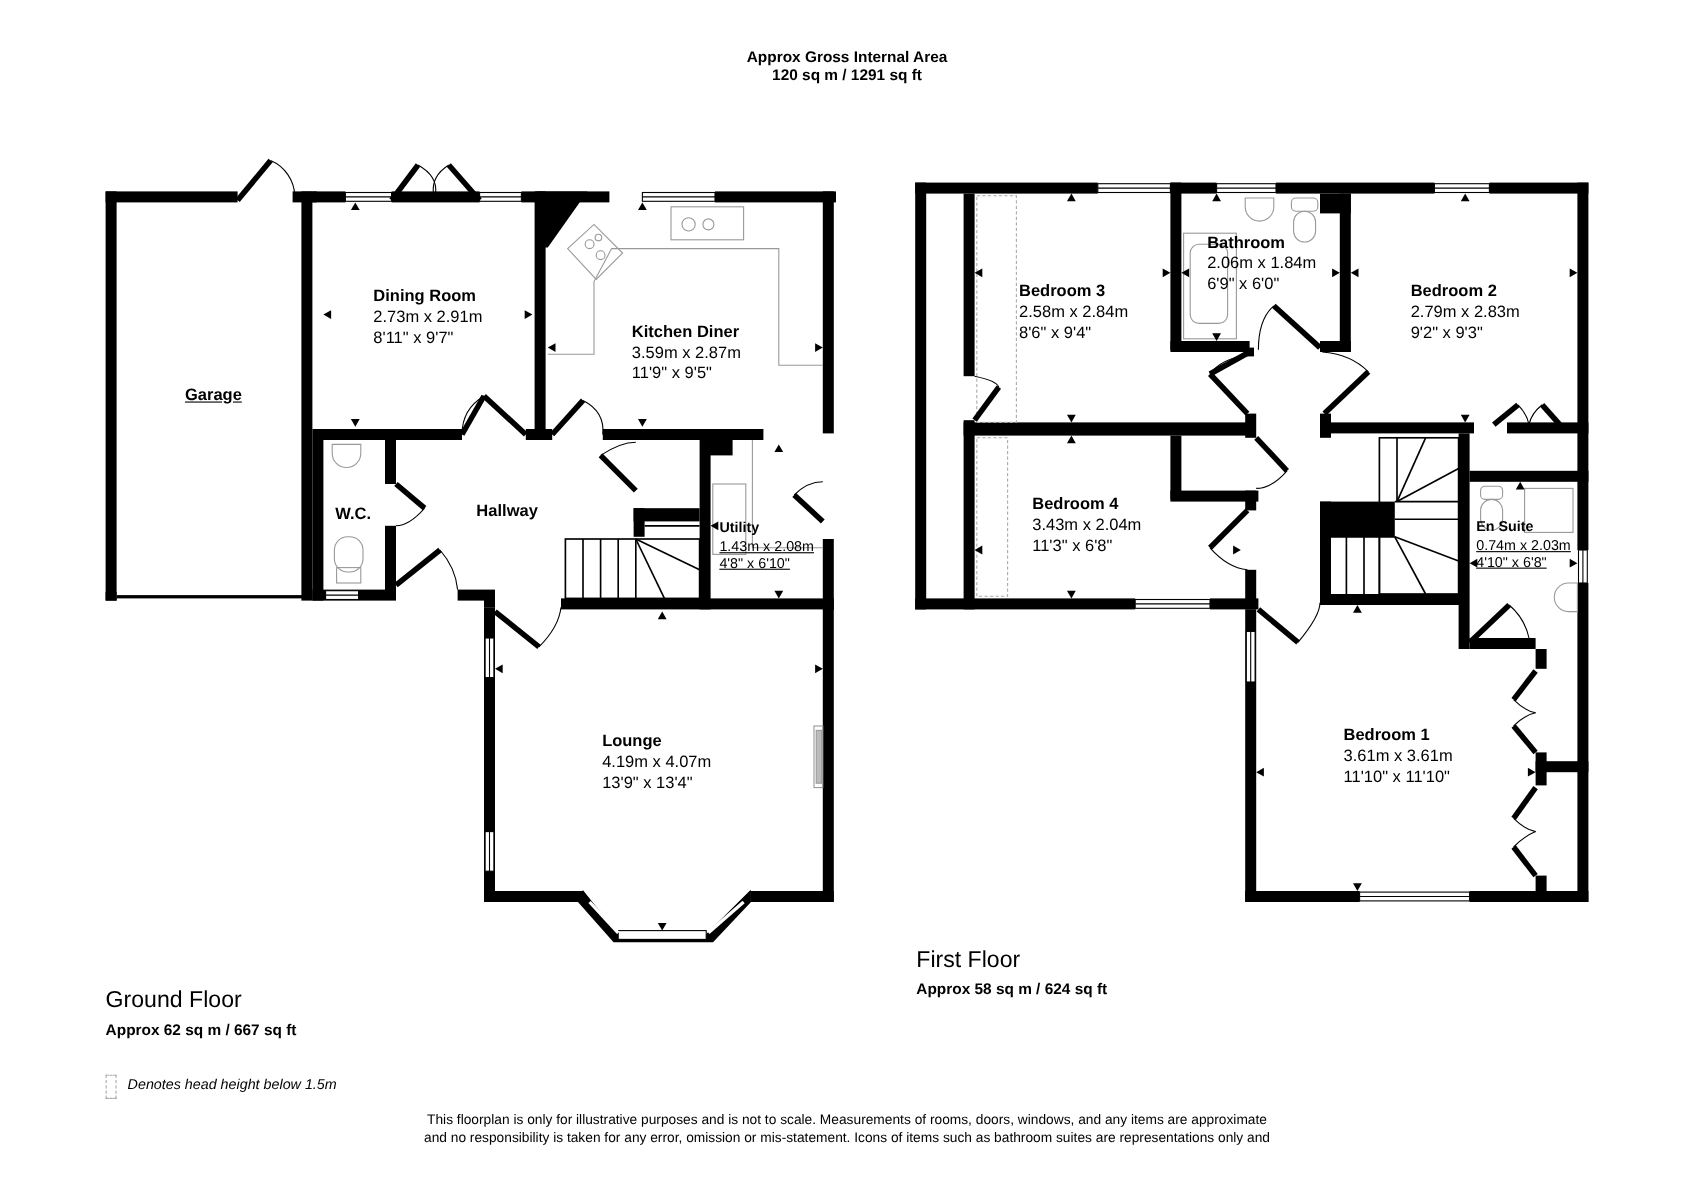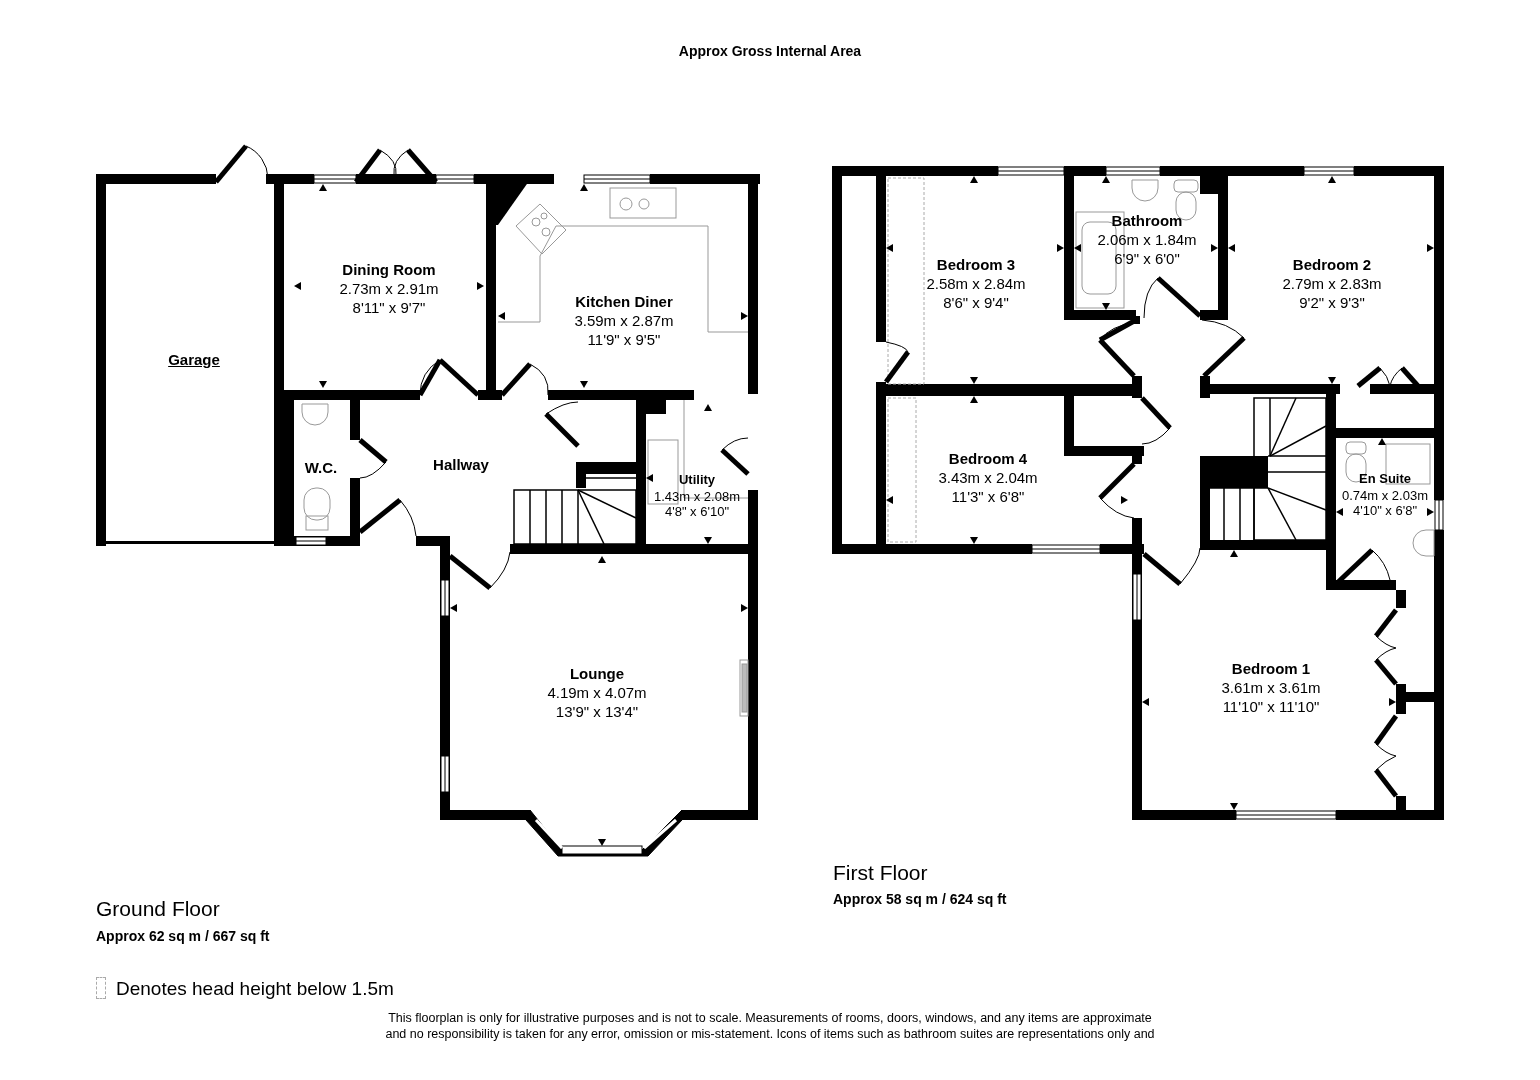--- a/index.html
+++ b/index.html
@@ -1,35 +1,36 @@
 <!DOCTYPE html>
 <html><head>
 <meta charset="utf-8">
 <style>
   html, body { margin:0; padding:0; background:#ffffff; }
   body { width:1540px; height:1080px; position:relative; overflow:hidden; font-family:"Liberation Sans", sans-serif; color:#000; }
   .abs { position:absolute; }
   .title-block { left:0; width:1540px; top:43px; text-align:center; font-weight:bold; font-size:14px; line-height:17px; }
   svg#plan { position:absolute; left:0; top:0; }
-  .room-label { position:absolute; text-align:center; transform:translateX(-50%); white-space:nowrap; line-height:19px; }
+  .room-label { position:absolute; text-align:left; transform:translateX(-50%); white-space:nowrap; line-height:19px; }
   .room-name { font-weight:bold; font-size:15px; display:block; }
   .room-dim { font-size:15px; display:block; }
   .room-label.small .room-name { font-size:13px; }
-  .room-label.small .room-dim { font-size:13px; line-height:15px; }
+  .room-label.small .room-dim { font-size:13px; line-height:15px;text-decoration:underline; }
   .floor-title { font-size:21px; }
   .floor-area { font-weight:bold; font-size:14px; }
   .legend-box { width:8px; height:20px; border:1px dashed #aaa; }
-  .legend-text { font-size:19px; }
+  .legend-text { font-size:13px;font-style:italic; }
   .disclaimer { left:340px; width:860px; top:1010px; text-align:center; font-size:12.5px; line-height:16px; }
 </style>
 </head>
 <body>
 
 <div class="abs title-block">
   <div>Approx Gross Internal Area</div>
+  <div>120 sq m / 1291 sq ft</div>
 </div>
 
 <svg id="plan" width="1540" height="1080" viewBox="0 0 1540 1080">
   <g fill="#000" stroke="none">
 
     <rect x="96" y="174" width="120" height="10"></rect>
     <rect x="96" y="174" width="10" height="372"></rect>
     <rect x="96" y="538" width="10" height="8"></rect>
     <rect x="274" y="174" width="10" height="372"></rect>
     <rect x="266" y="174" width="22" height="10"></rect>

